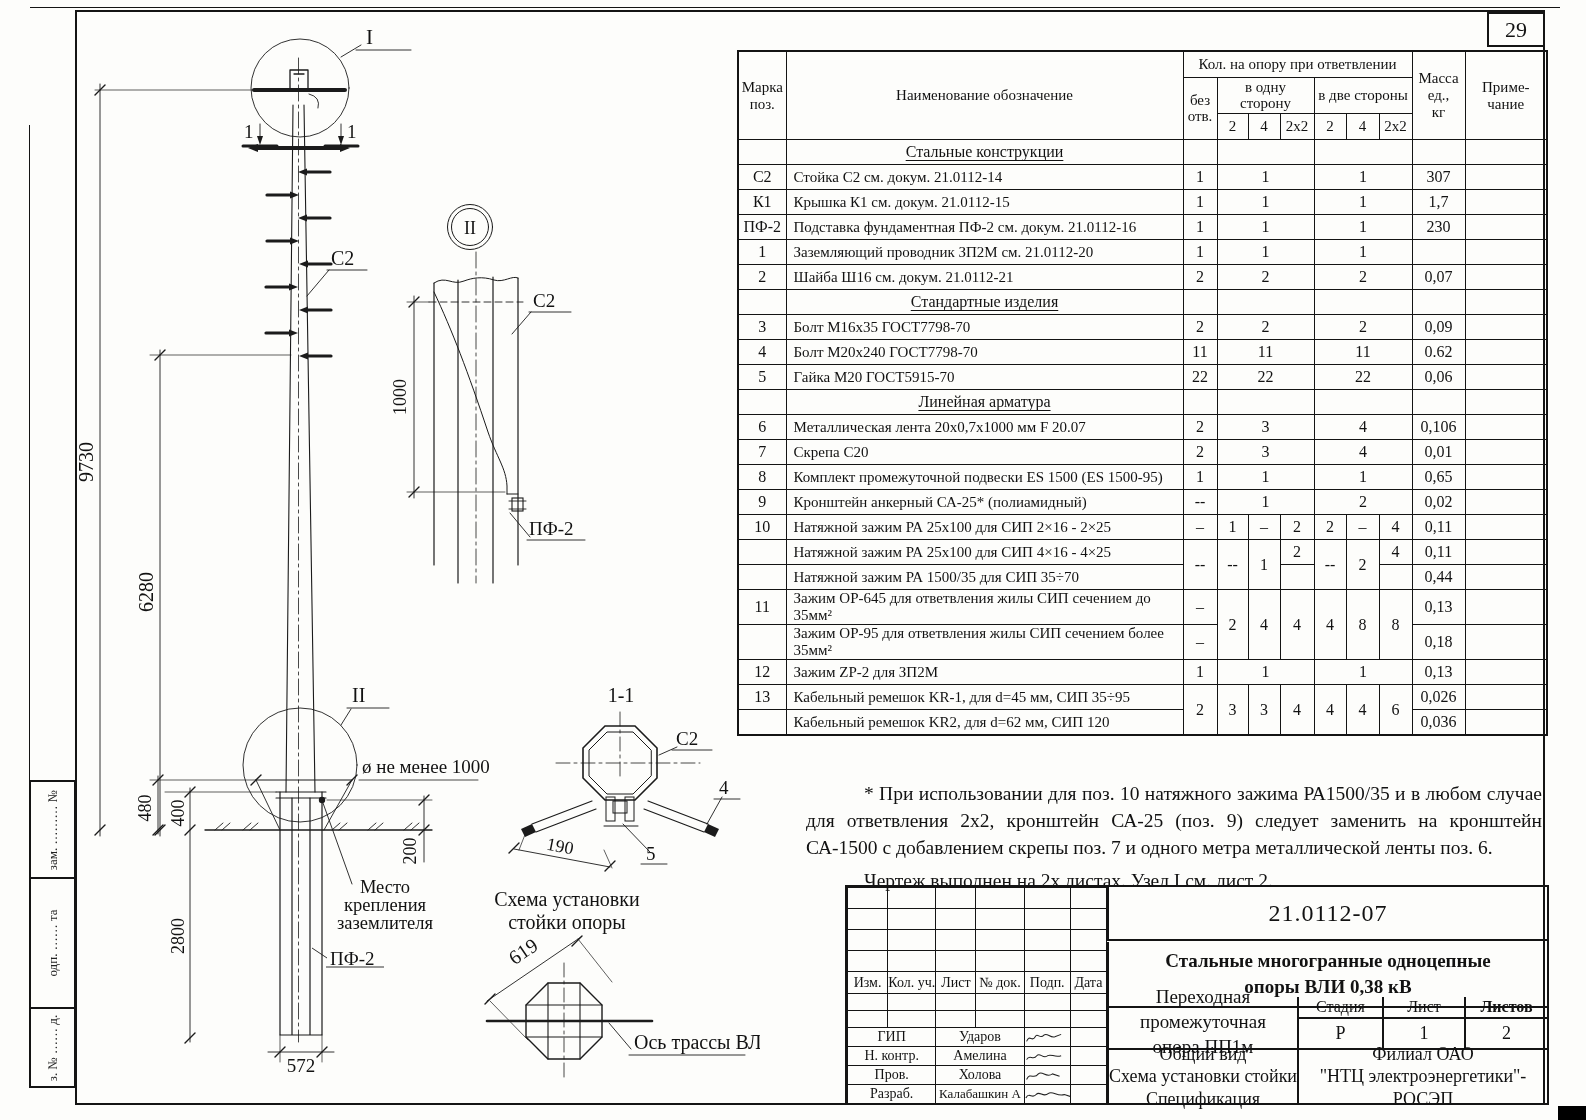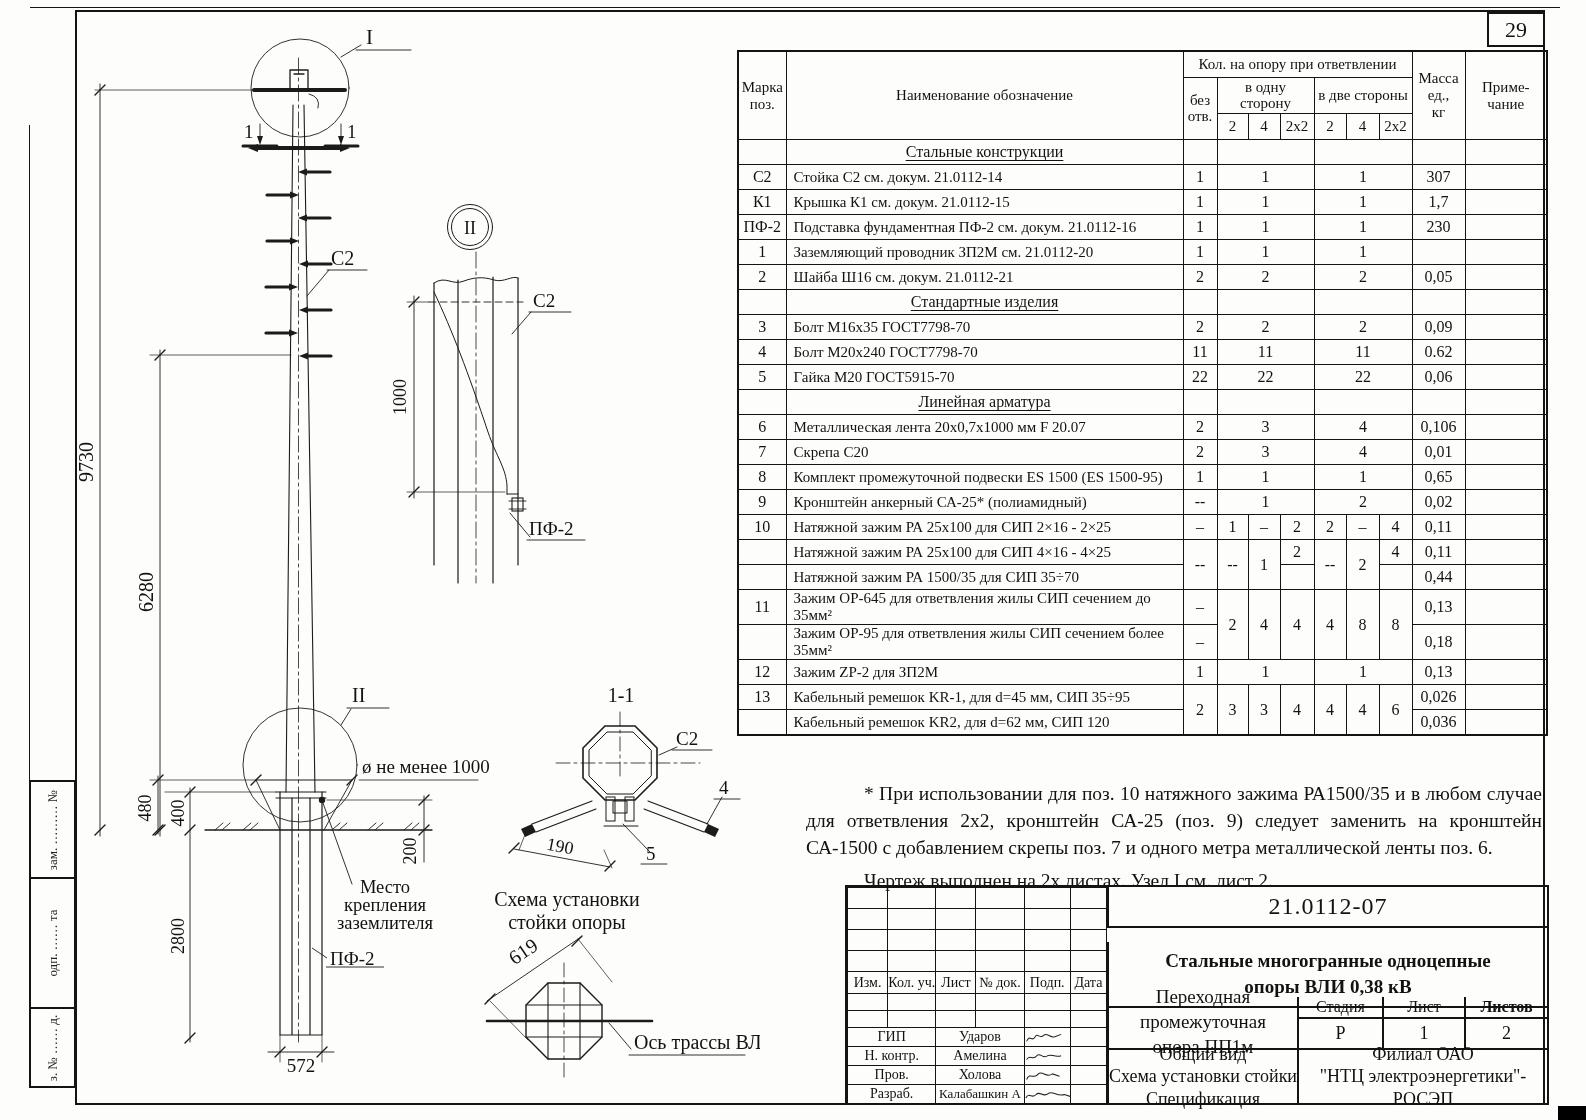--- a/index.html
+++ b/index.html
@@ -326,21 +326,21 @@
             <td colspan="3">1</td>
             <td></td>
             <td></td>
           </tr>
           <tr>
             <td>2</td>
             <td class="nm">Шайба Ш16 см. докум. 21.0112-21</td>
             <td>2</td>
             <td colspan="3">2</td>
             <td colspan="3">2</td>
-            <td>0,05</td>
+            <td>0,07</td>
             <td></td>
           </tr>
           <tr>
             <td></td>
             <td class="sec">Стандартные изделия</td>
             <td></td>
             <td colspan="3"></td>
             <td colspan="3"></td>
             <td></td>
             <td></td>
@@ -611,21 +611,21 @@
         <td>
           <svg class="sig" width="48" height="15" viewBox="0 0 56 16">
                 <path d="M1,12 C5,4 8,14 13,8 C17,3 21,12 27,7 C32,3 38,11 46,8 L55,11" stroke="#222" stroke-width="1.3" fill="none"></path>
               </svg>
         </td>
         <td></td>
       </tr>
     </tbody>
       </table>
 
-    <div class="tb-cell bb docnum" style="left:260px;top:0;width:440px;height:41px;">
+    <div class="tb-cell bb docnum" style="left:260px;top:0;width:440px;height:54px;">
       <span>21.0112-07</span>
     </div>
     <div class="tb-cell bb ttl" style="left:260px;top:55px;width:440px;height:66px;font-weight:bold;">
       <span><span>Стальные многогранные одноцепные</span><br><span>опоры ВЛИ 0,38 кВ</span></span>
     </div>
     <div class="tb-cell bb obj" style="left:260px;top:110px;width:190px;height:53px;">
       <span><span>Переходная промежуточная</span><br><span>опора ПП1м</span></span>
     </div>
     <div class="tb-cell cnt" style="left:260px;top:163px;width:190px;height:53px;">
       <span><span>Общий вид</span><br><span>Схема установки стойки</span><br><span>Спецификация</span></span>

